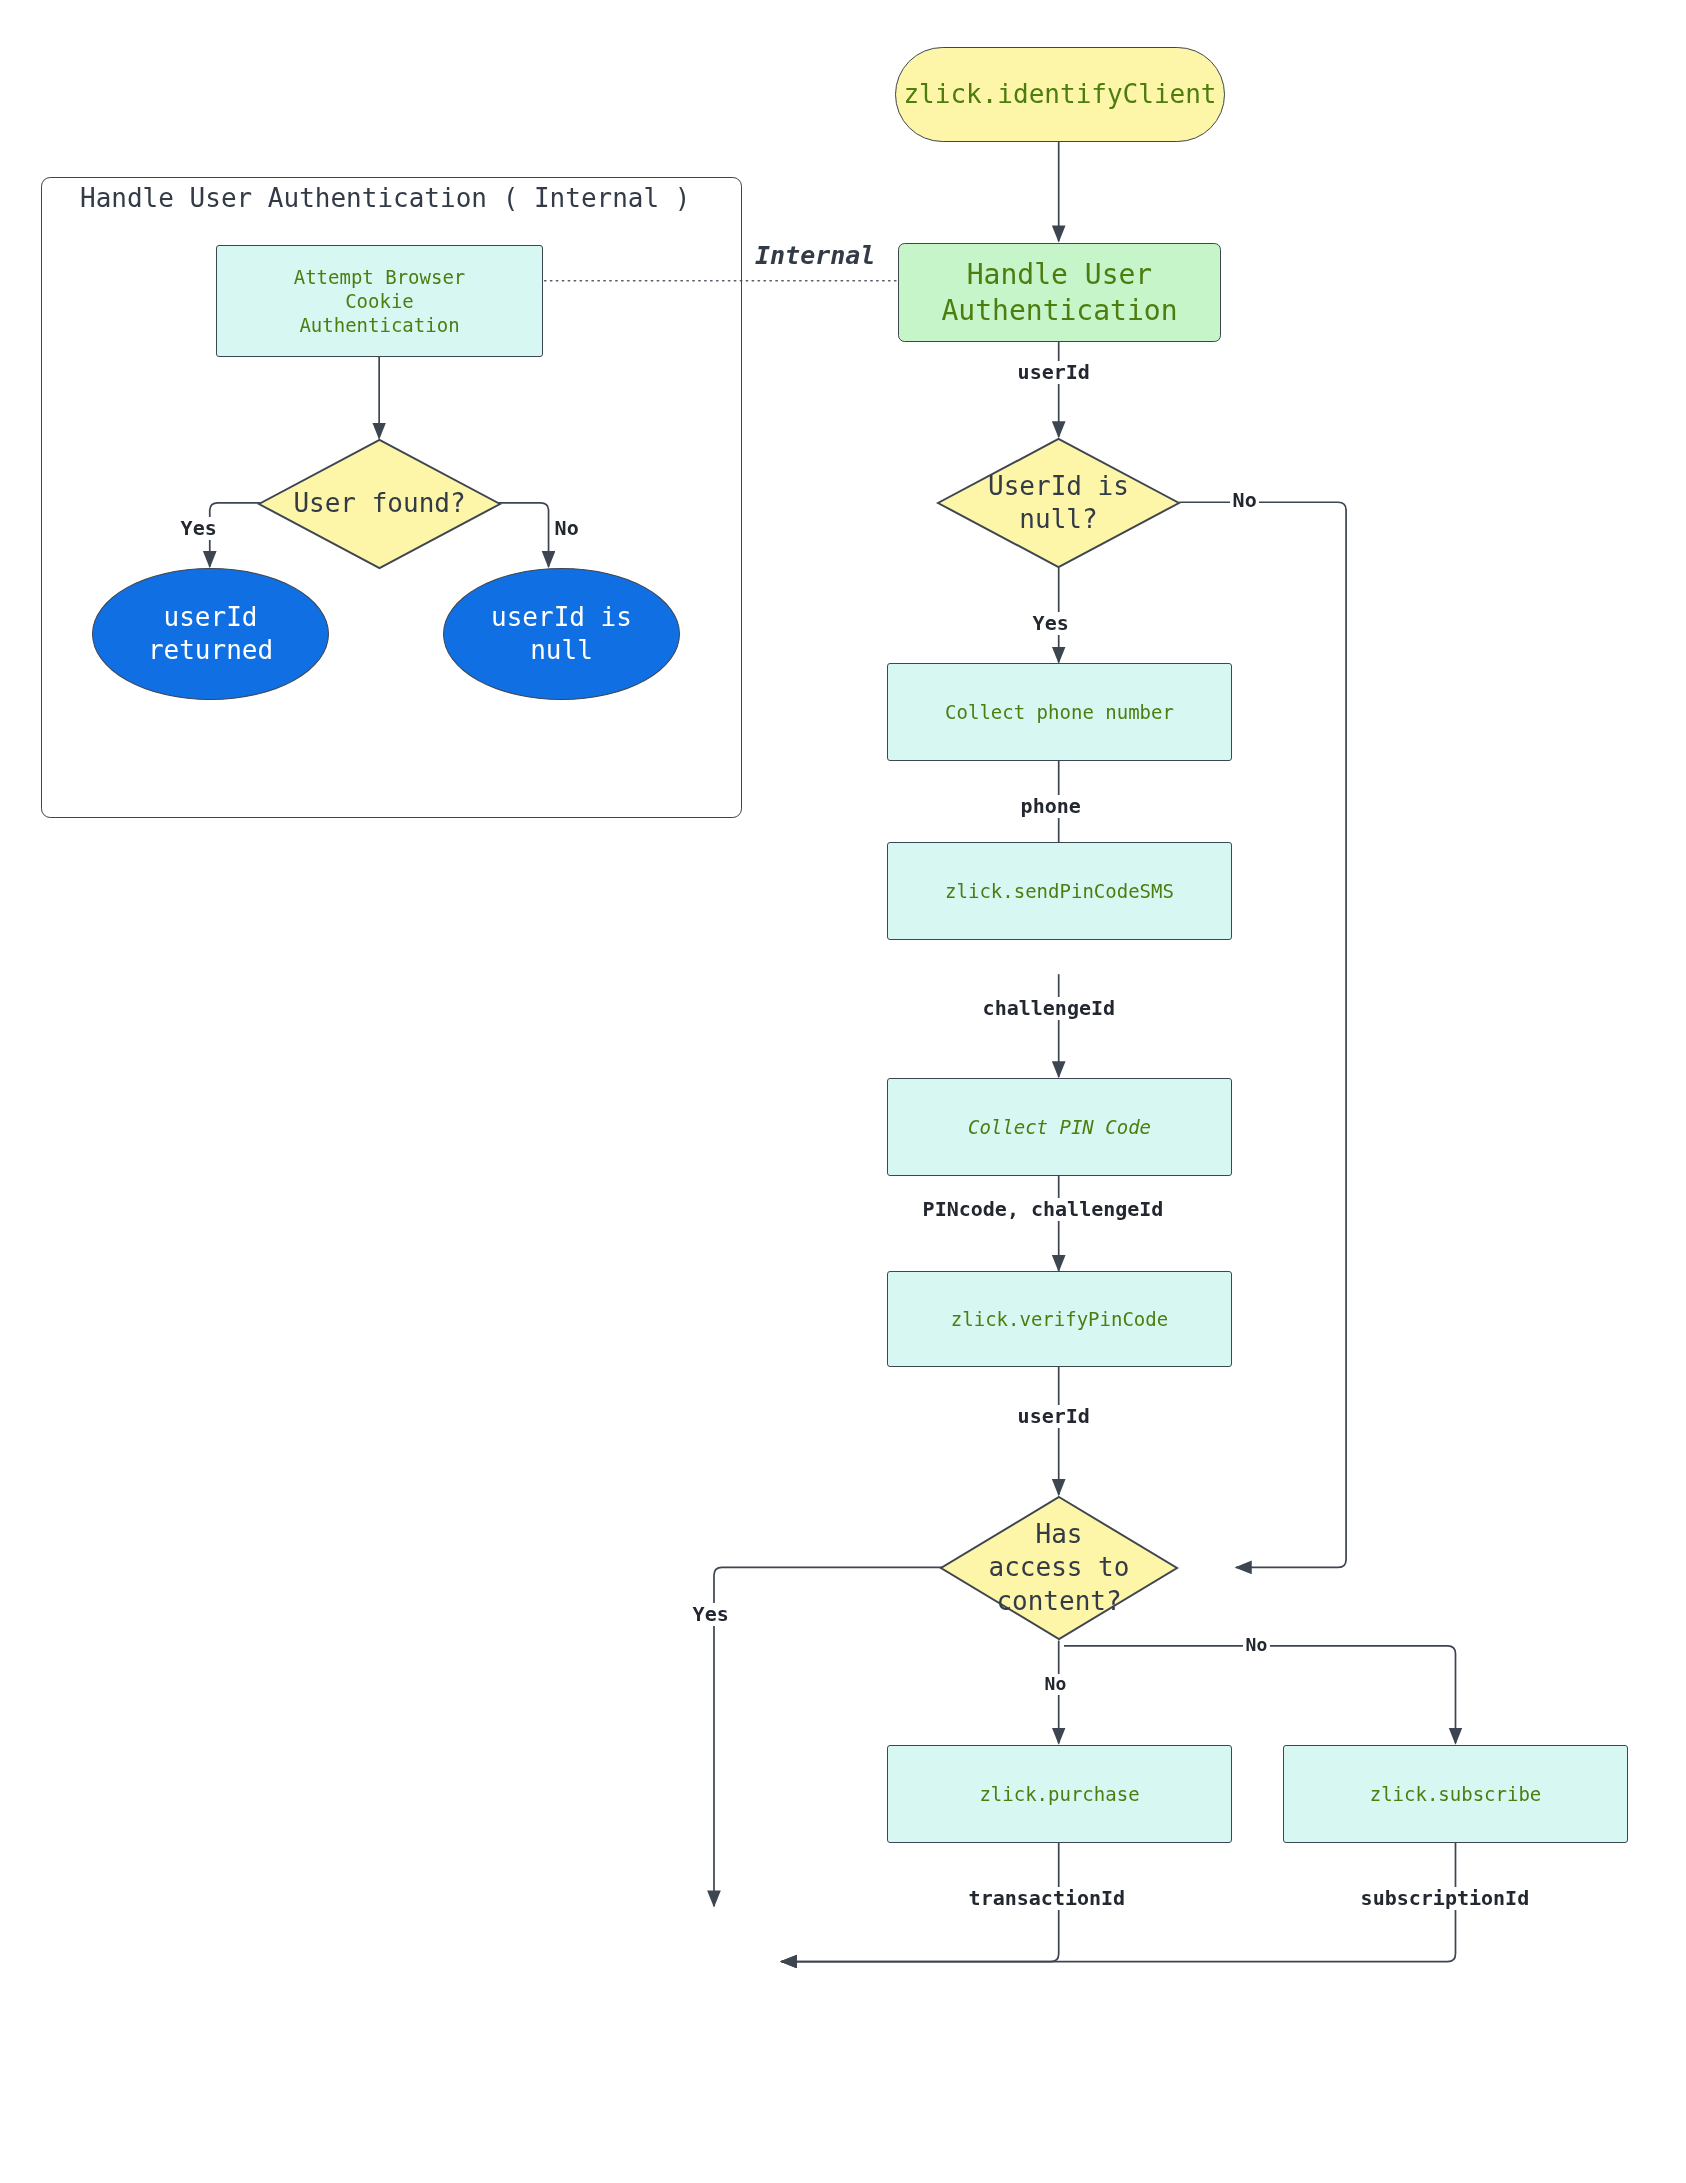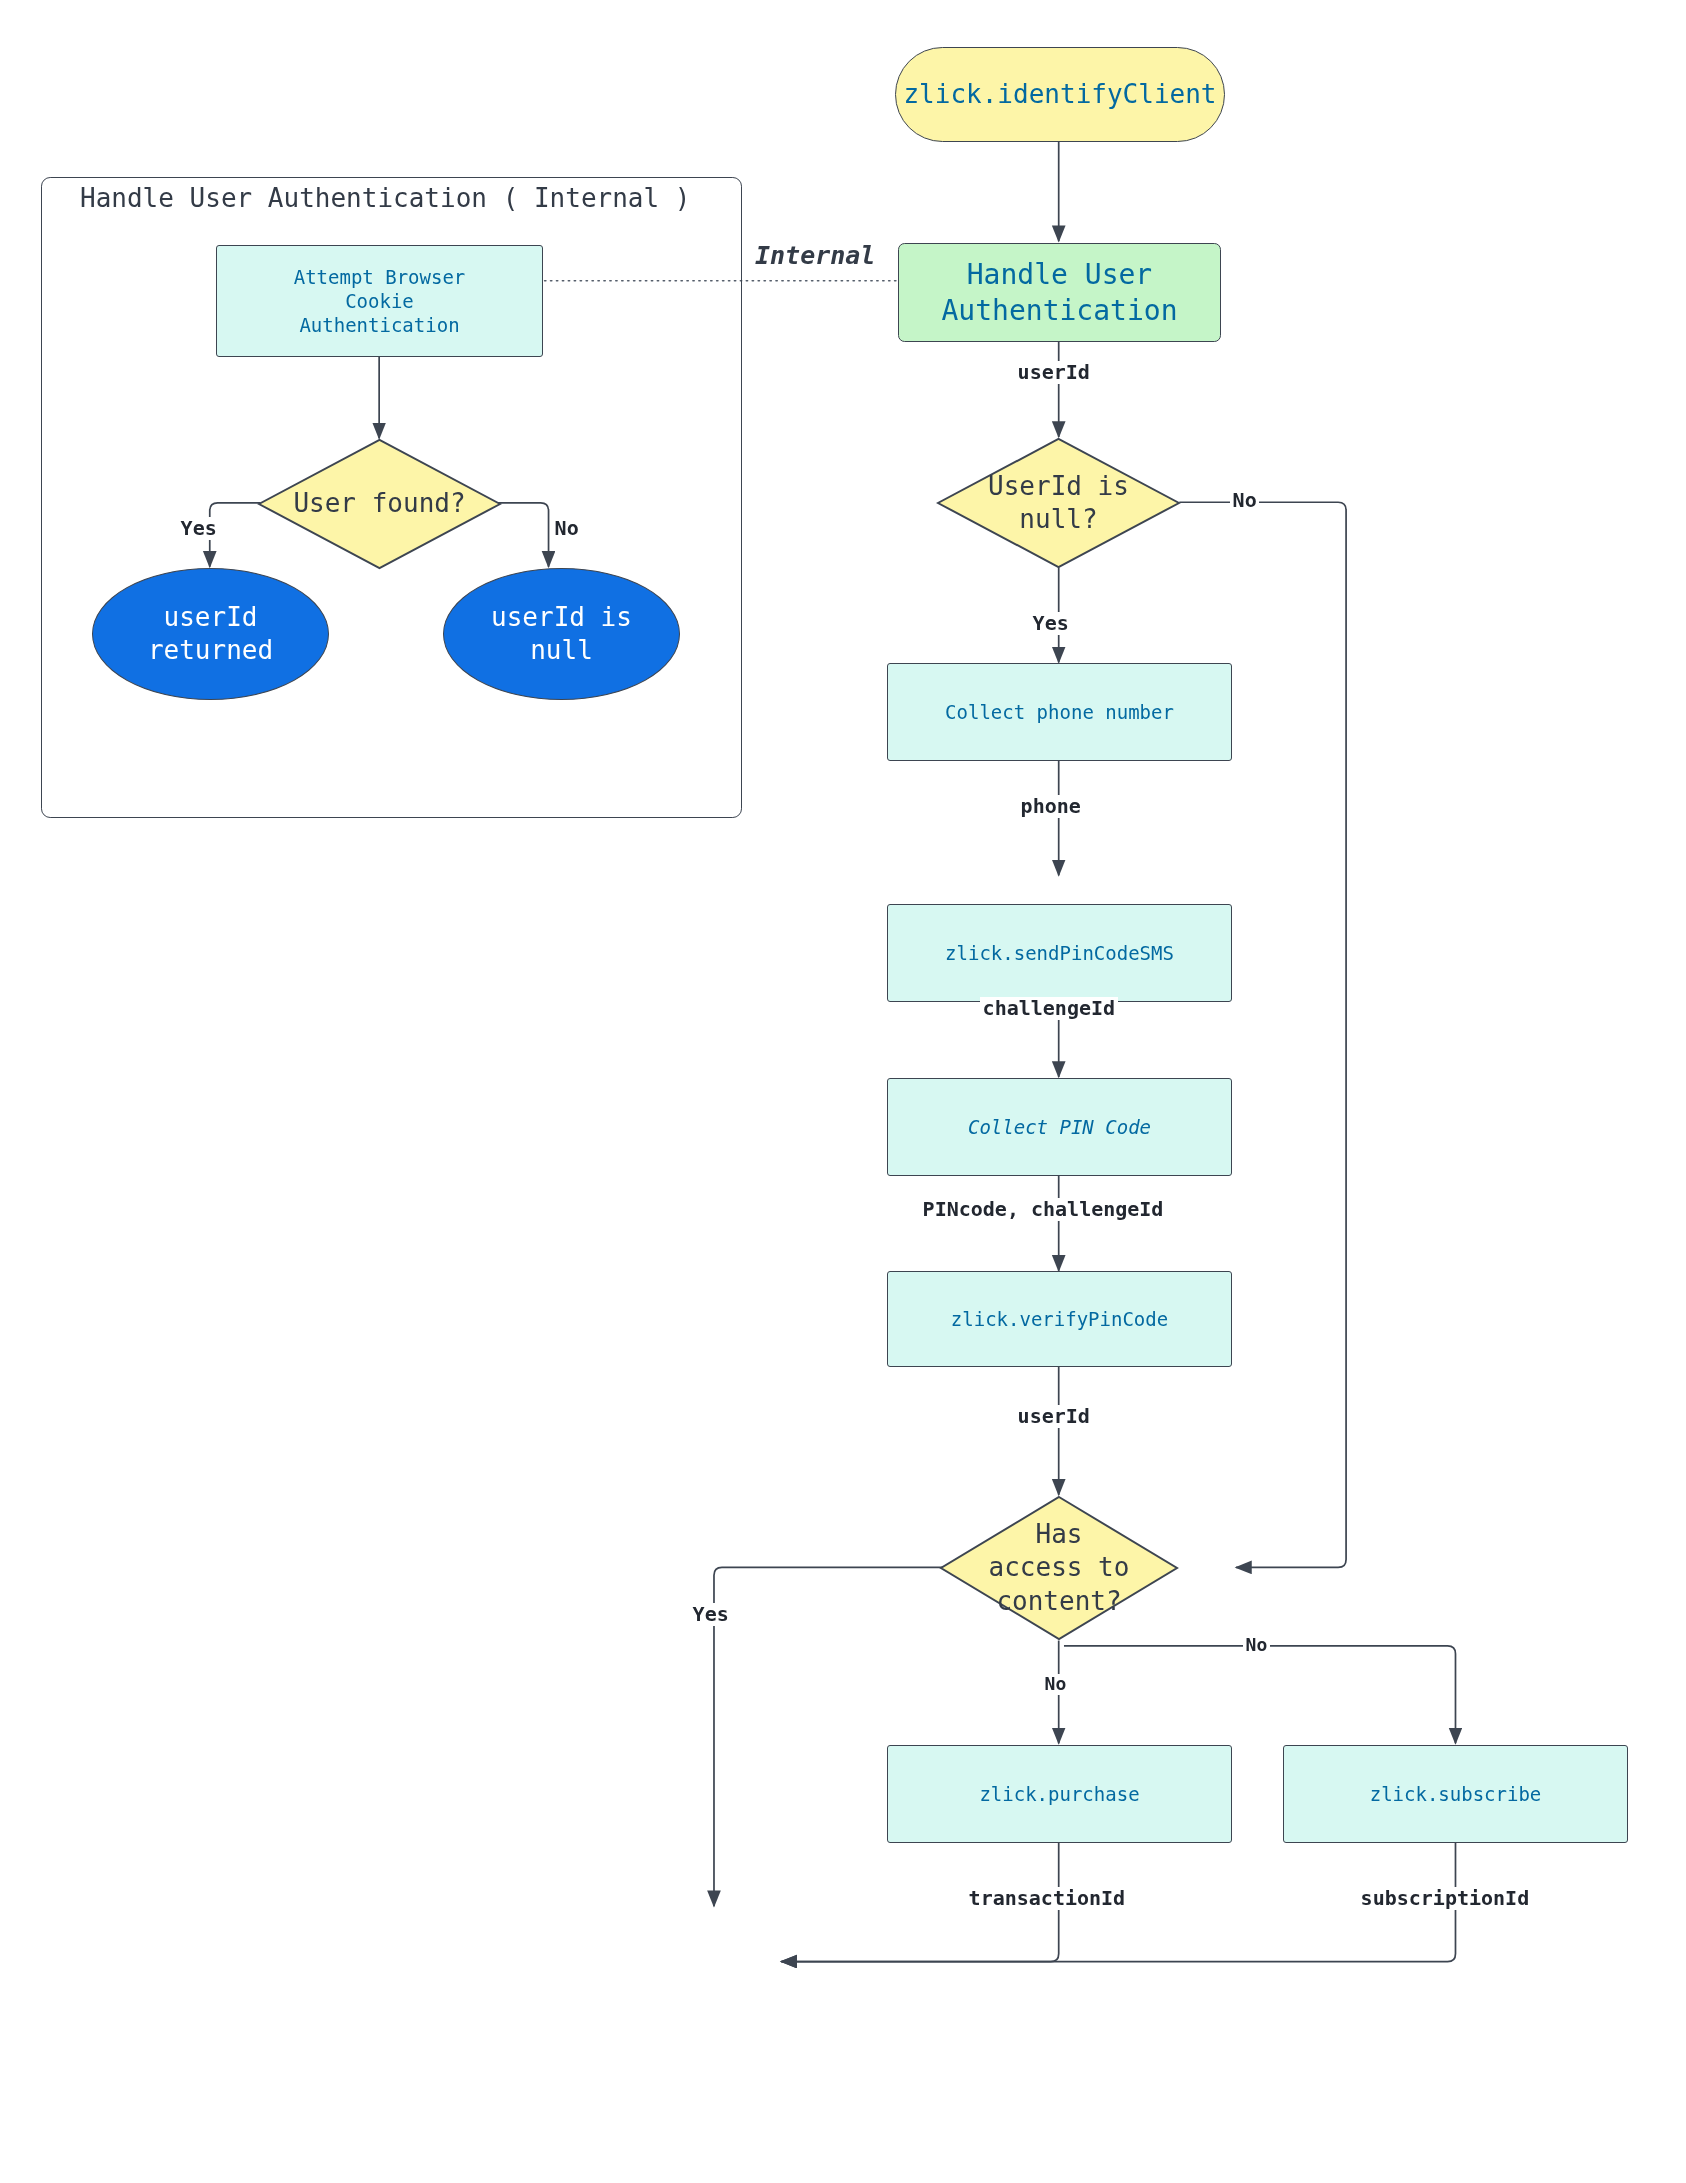--- a/index.html
+++ b/index.html
@@ -25,21 +25,21 @@
     height: 2183px;
     pointer-events: none;
   }
   .node {
     position: absolute;
     box-sizing: border-box;
     display: flex;
     align-items: center;
     justify-content: center;
     text-align: center;
-    color: #0369a1;
+    color: #4d7c0f;
     font-family: "DejaVu Sans Mono", monospace;
     line-height: 1.28;
     white-space: pre-line;
   }
   .proc {
     background: #d7f8f2;
     border: 1.6px solid #3d4551;
     border-radius: 3px;
     font-size: 19px;
   }
@@ -205,21 +205,21 @@
   <div class="diamond-wrap" style="left:936px; top:437px; width:245px; height:132px;">
     <svg class="diamond-shape" viewBox="0 0 372 200" preserveAspectRatio="none" xmlns="http://www.w3.org/2000/svg">
       <polygon points="186,3 369,100 186,197 3,100" fill="#fdf5a8" stroke="#3d4551" stroke-width="3"></polygon>
     </svg>
     <div class="diamond-label">UserId is
 null?</div>
   </div>
 
   <div class="node proc" style="left:887px; top:663px; width:345px; height:98px;">Collect phone number</div>
 
-  <div class="node proc" style="left:887px; top:904px; width:345px; height:98px;">zlick.sendPinCodeSMS</div>
+  <div class="node proc" style="left:887px; top:842px; width:345px; height:98px;">zlick.sendPinCodeSMS</div>
 
   <div class="node proc" style="left:887px; top:1078px; width:345px; height:98px;font-style:italic;">Collect PIN Code</div>
 
   <div class="node proc" style="left:887px; top:1271px; width:345px; height:96px;">zlick.verifyPinCode</div>
 
   <div class="diamond-wrap" style="left:939px; top:1495px; width:240px; height:146px;">
     <svg class="diamond-shape" viewBox="0 0 364 222" preserveAspectRatio="none" xmlns="http://www.w3.org/2000/svg">
       <polygon points="182,3 361,111 182,219 3,111" fill="#fdf5a8" stroke="#3d4551" stroke-width="3"></polygon>
     </svg>
     <div class="diamond-label">Has

